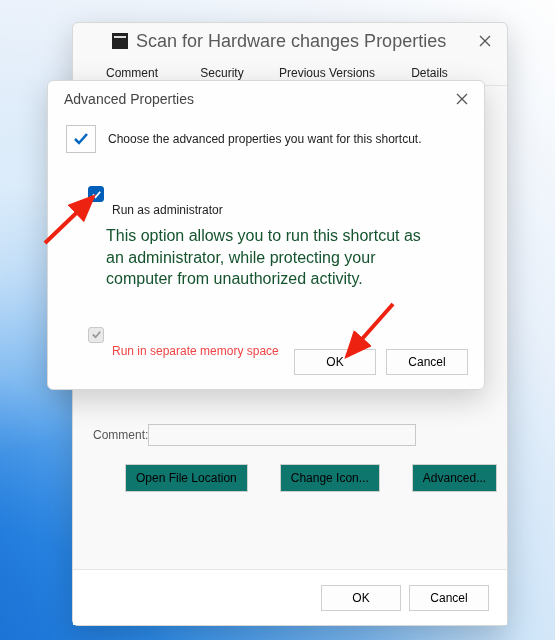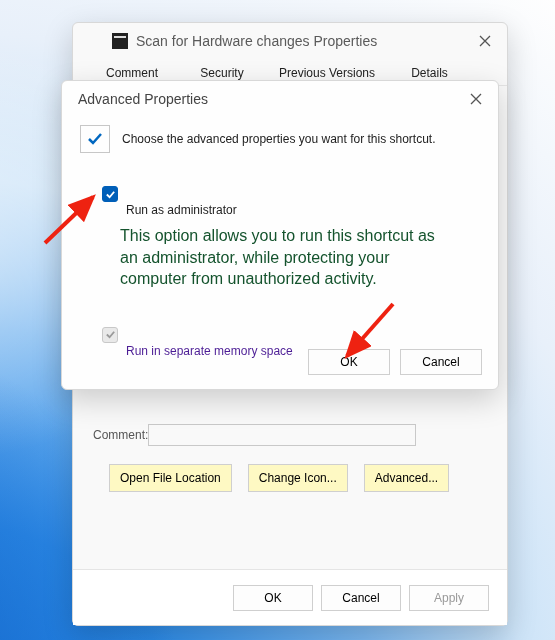--- a/index.html
+++ b/index.html
@@ -32,21 +32,21 @@
   .win.back {
     left: 72px; top: 22px;
     width: 436px; height: 604px;
     background: #f9f9f9;
   }
   .titlebar {
     height: 36px;
     display: flex; align-items: center;
     padding: 0 6px 0 10px;
   }
-  .titlebar.back { color:#5a5a5a; font-size:14px;padding-left:39px; }
+  .titlebar.back { color:#5a5a5a; font-size:18px;padding-left:39px; }
   .app-icon {
     width:16px; height:16px;
     background:#222;
     margin-right:8px;
     position:relative;
   }
   .app-icon::after{
     content:""; position:absolute; left:2px; right:2px; top:3px; height:2px; background:#ddd;
   }
   .close-x {
@@ -93,23 +93,23 @@
   .btn-row {
     position:absolute;
     left: 36px; top: 378px;
     display:flex; gap:16px;
   }
   .btn2 {
     height:28px;
     min-width: 84px;
     padding: 0 10px;
     border:1px solid #cfcfcf;
-    background:#fef9c3;
+    background:#0f766e;
     font-size:12px;
-    display:flex; align-items:center; justify-content:center;
+    display:flex; align-items:center; justify-content:center;margin-left:16px;
   }
   .bottom-buttons {
     position:absolute;
     left:0; right:0; bottom:0;
     height:56px;
     border-top:1px solid #e5e5e5;
     display:flex; justify-content:flex-end; align-items:center;
     gap:8px; padding-right:18px;
     background:#fff;
   }
@@ -117,21 +117,21 @@
     height:26px; min-width:80px;
     border:1px solid #cfcfcf;
     background:#fdfdfd;
     font-size:12px;
     display:flex; align-items:center; justify-content:center;
   }
   .btn.disabled { color:#9a9a9a; }
 
   
   .win.front {
-    left: 61px; top: 80px;
+    left: 47px; top: 80px;
     width: 438px; height: 310px;
     background:#fefefe;
     z-index:5;
   }
   .titlebar.front {
     color:#444; font-size:14px;
     padding-left:16px;
   }
   .front-body {
     padding: 4px 18px 0 18px;
@@ -165,21 +165,21 @@
     border:1px solid #005fb8;
   }
   .chk.disabled {
     background:#e9e9e9;
     border:1px solid #c8c8c8;
   }
   .chk svg { width:11px; height:11px; }
   .chk.checked svg { stroke:#fff; }
   .chk.disabled svg { stroke:#9a9a9a; }
   .chk-label { font-size:12px; color:#222;margin-top:32px; }
-  .chk-label.disabled { color:#4c1d95; }
+  .chk-label.disabled { color:#ef4444; }
   .desc {
     margin: 8px 30px 0 40px;
     font-size:16px; color:#14532d;
     line-height:1.35;
   }
   .sep-space { height:22px; }
   .front-buttons {
     position:absolute; right:16px; bottom:14px;
     display:flex; gap:10px;
   }
@@ -229,23 +229,20 @@
     </div>
   </div>
 
   <div class="bottom-buttons">
     <div class="btn">
         <span>OK</span>
       </div>
     <div class="btn">
         <span>Cancel</span>
       </div>
-    <div class="btn disabled">
-        <span>Apply</span>
-      </div>
   </div>
 </div>
 
 <div class="win front">
   <div class="titlebar front">
     <span>Advanced Properties</span>
     <div class="close-x">
       <svg width="12" height="12" viewBox="0 0 12 12">
           <path d="M1 1 L11 11 M11 1 L1 11" stroke="#555" stroke-width="1.3"></path>
         </svg>

